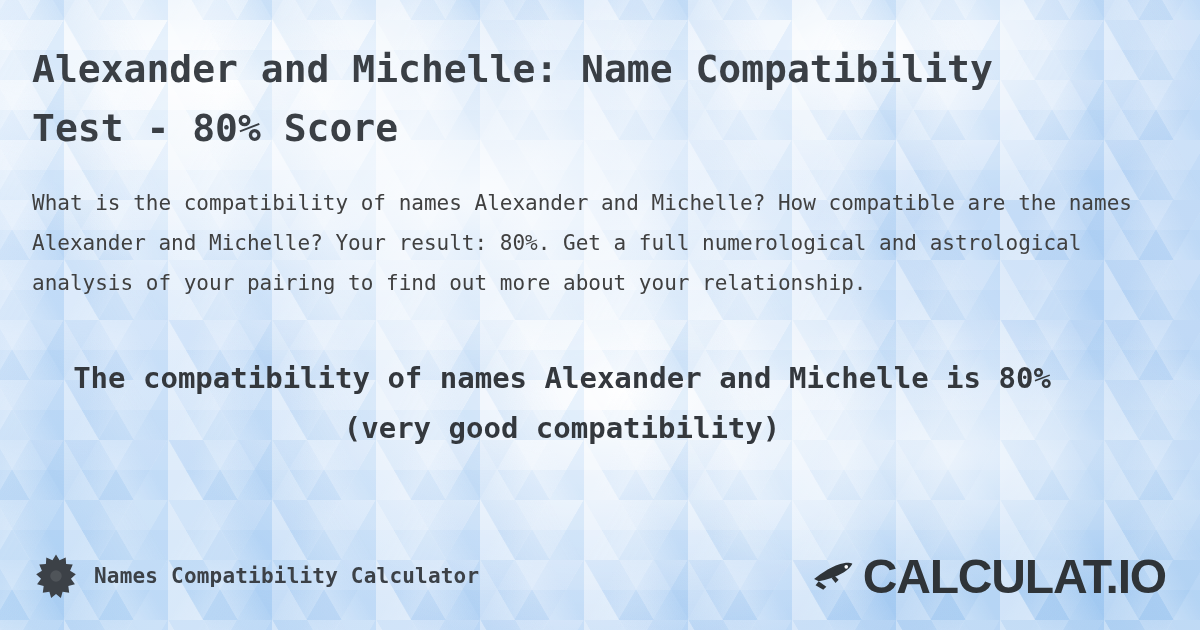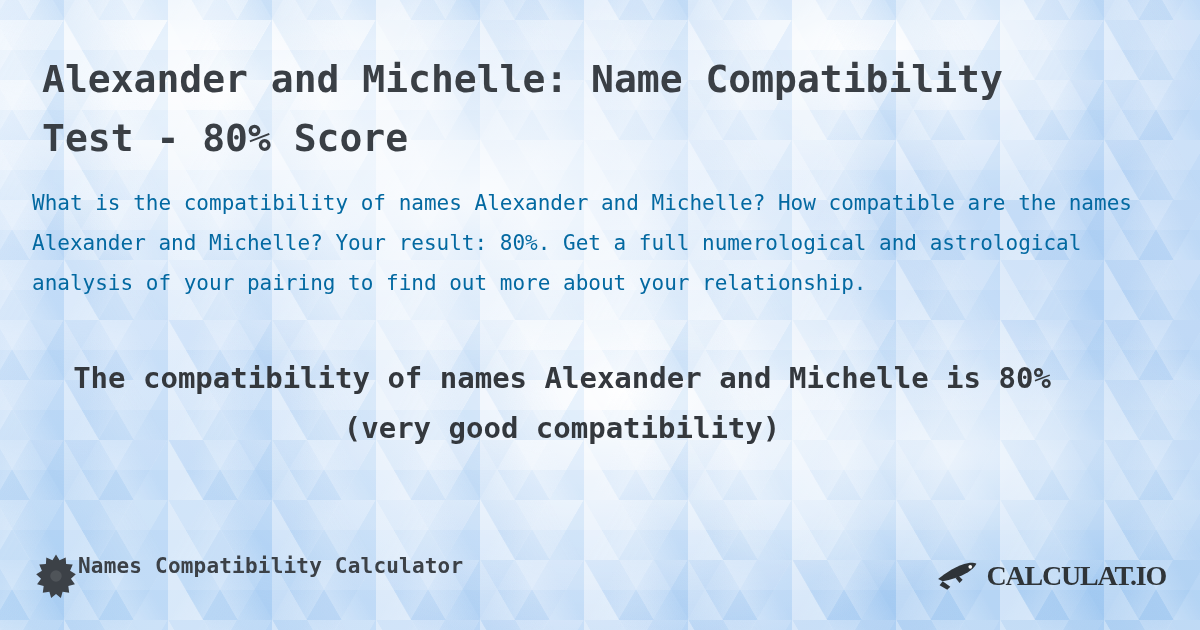--- a/index.html
+++ b/index.html
@@ -64,39 +64,39 @@
     inset: 0;
     padding: 0 32px;
     box-sizing: border-box;
   }
 
   .title {
     position: absolute;
     left: 32px;
     top: 40px;
     width: 1020px;
-    margin: 10px;
+    margin: 0;
     font-family: "DejaVu Sans Mono", monospace;
     font-size: 38px;
     line-height: 1.55;
     font-weight: bold;
     color: #3a3f45;
     letter-spacing: 0px;
   }
 
   .intro {
     position: absolute;
     left: 32px;
     top: 183px;
     width: 1110px;
     margin: 0;
     font-family: "DejaVu Sans Mono", monospace;
     font-size: 21px;
     line-height: 40px;
-    color: #0369a1;
+    color: #404040;
   }
 
   .result {
     position: absolute;
     left: 32px;
     top: 353px;
     width: 1060px;
     margin: 0;
     font-family: "DejaVu Sans Mono", monospace;
     font-size: 29px;
@@ -113,21 +113,22 @@
     bottom: 26px;
     height: 56px;
     padding: 0 34px;
     box-sizing: border-box;
     display: flex;
     align-items: center;
     justify-content: space-between;
   }
   .footer-left {
     display: flex;
-    align-items: flex-start;
+    align-items: center;
+    gap: 16px;
   }
   .star-icon {
     width: 44px;
     height: 44px;
     display: block;
     flex: 0 0 auto;
   }
   .footer-label {
     font-family: "DejaVu Sans Mono", monospace;
     font-size: 21px;
@@ -139,22 +140,22 @@
     display: flex;
     align-items: center;
     gap: 6px;
   }
   .brand-mark {
     width: 46px;
     height: 40px;
     display: block;
   }
   .brand-text {
-    font-family: Liberation Serif, serif;
-    font-size: 28px;
+    font-family: Liberation Sans, sans-serif;
+    font-size: 48px;
     font-weight: bold;
     letter-spacing: -1.2px;
     color: #2f3438;
   }
 </style>
 </head>
 <body>
 
 <div class="page">
   <div class="bg-base"></div>

